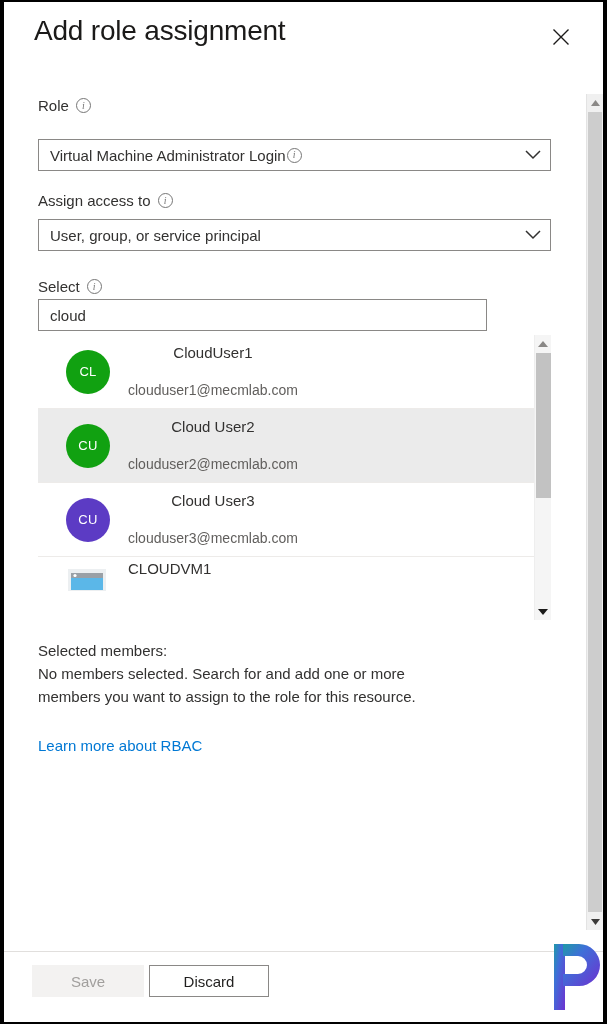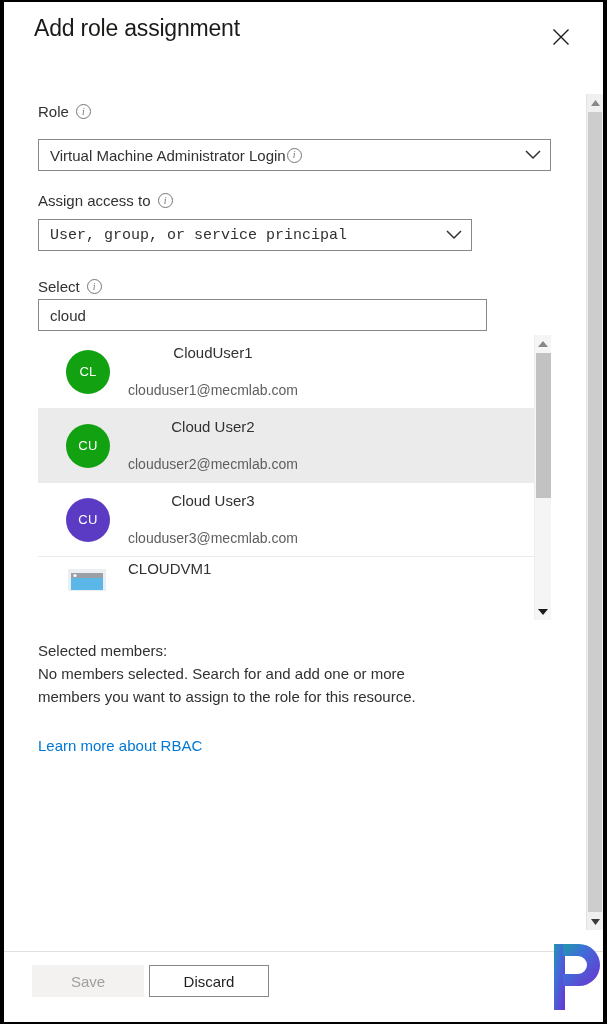--- a/index.html
+++ b/index.html
@@ -34,21 +34,21 @@
   .header {
     position: absolute;
     left: 0; top: 0;
     width: 599px;
     height: 72px;
   }
   .title {
     position: absolute;
     left: 30px;
     top: 13px;
-    font-size: 23px;
+    font-size: 28px;
     font-weight: 400;
     color: #1b1a19;
     letter-spacing: -0.2px;
     white-space: nowrap;
   }
   .close-btn {
     position: absolute;
     left: 540px;
     top: 18px;
     width: 34px;
@@ -359,41 +359,41 @@
           </svg>
       </div>
       <div class="sb-thumb"></div>
       <div class="sb-arrow down">
         <svg width="9" height="6" viewBox="0 0 9 6">
             <path d="M0 0 L9 0 L4.5 6 Z" fill="#3b3a39"></path>
           </svg>
       </div>
     </div>
 
-    <div class="field-label" style="left:34px; top:101px;justify-content:space-between;">
+    <div class="field-label" style="left:34px; top:95px;justify-content:space-between;">
       <span>Role</span>
       <span class="info-icon"></span>
     </div>
     <div class="combo" style="left:34px; top:137px; width:513px;">
       <span class="combo-text">
         <span>Virtual Machine Administrator Login</span>
         <span class="info-icon"></span>
       </span>
       <span class="chevron">
         <svg width="16" height="10" viewBox="0 0 16 10">
             <path d="M1 1 L8 8 L15 1" stroke="#323130" stroke-width="1.5" fill="none"></path>
           </svg>
       </span>
     </div>
 
     <div class="field-label" style="left:34px; top:190px;">
       <span>Assign access to</span>
       <span class="info-icon"></span>
     </div>
-    <div class="combo" style="left:34px; top:217px; width:434px;font-family:Liberation Mono, monospace;">
+    <div class="combo" style="left:34px; top:217px; width:513px;">
       <span class="combo-text">
         <span>User, group, or service principal</span>
       </span>
       <span class="chevron">
         <svg width="16" height="10" viewBox="0 0 16 10">
             <path d="M1 1 L8 8 L15 1" stroke="#323130" stroke-width="1.5" fill="none"></path>
           </svg>
       </span>
     </div>
 

